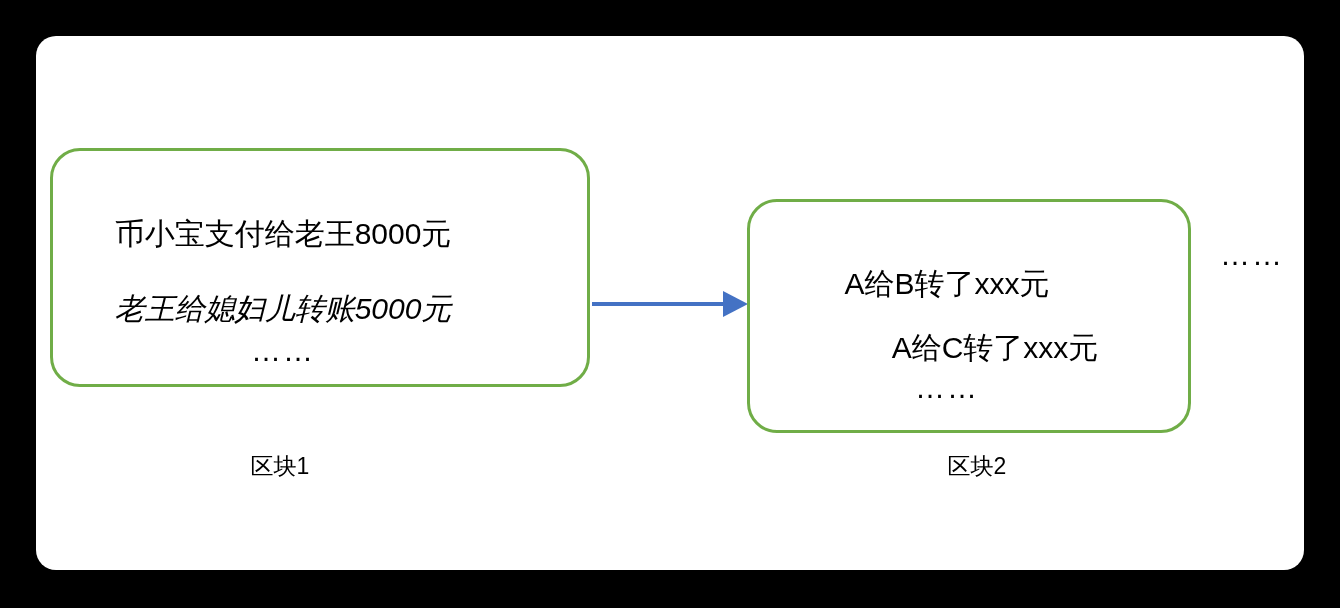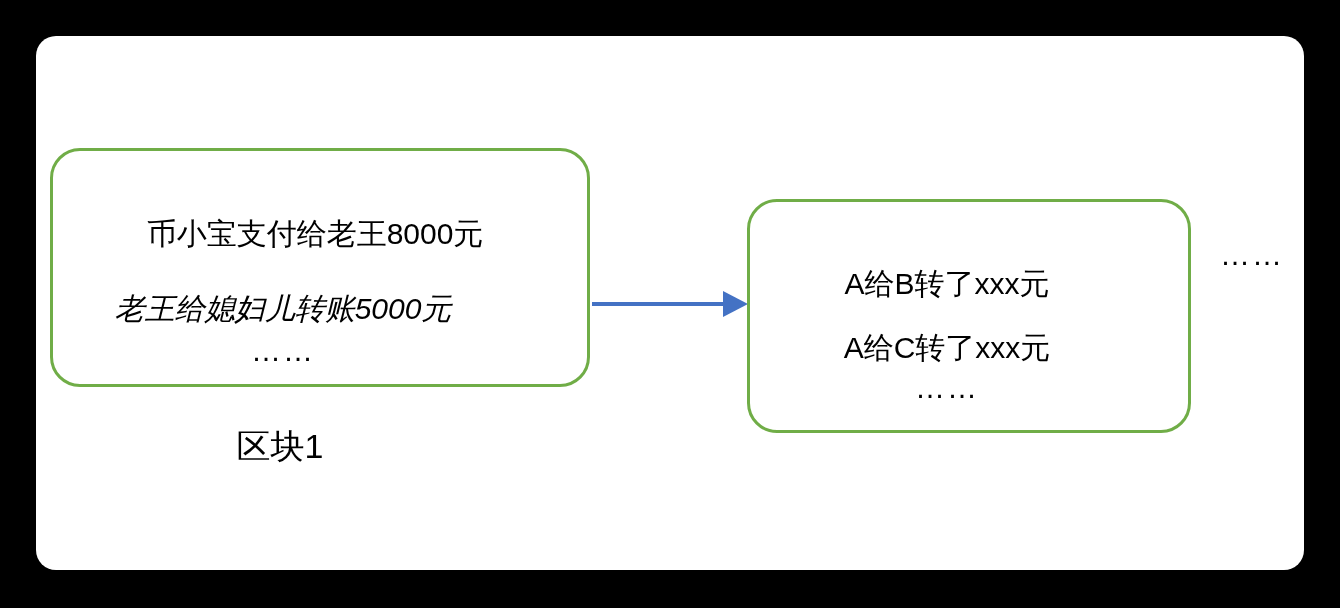--- a/index.html
+++ b/index.html
@@ -47,39 +47,39 @@
   .block .tx-line {
     position: absolute;
     left: 0;
     text-align: center;
     font-size: 30px;
     line-height: 36px;
     white-space: nowrap;
   }
   .block-1 .tx-line { width: 460px; }
   .block-2 .tx-line { width: 394px; }
-  .b1-l1 { top: 65px; padding-left: 32px; }
+  .b1-l1 { top: 65px; }
   .b1-l2 { top: 140px; font-style: italic; }
   .b1-l3 { top: 182px; font-size: 28px; letter-spacing: 2px; }
   .b2-l1 { top: 64px; }
-  .b2-l2 { top: 128px; }
+  .b2-l2 { top: 128px; padding-left: 48px; }
   .b2-l3 { top: 168px; font-size: 28px; letter-spacing: 2px; }
   .arrow {
     position: absolute;
     left: 554px;
     top: 246px;
     width: 160px;
     height: 44px;
   }
   .shape-label {
     position: absolute;
-    top: 390px;
+    top: 410px;
     width: 200px;
     text-align: center;
-    font-size: 34px;
+    font-size: 23px;
     line-height: 40px;
     white-space: nowrap;
   }
   .label-1 { left: 144px; }
   .label-2 { left: 841px; }
   .continuation {
     position: absolute;
     left: 1146px;
     top: 202px;
     width: 140px;
@@ -107,17 +107,18 @@
     </svg>
 
     <div class="block block-2" style="border-color: rgb(112, 173, 71); margin-top: 48px;">
       <div class="tx-line b2-l1">A给B转了xxx元</div>
       <div class="tx-line b2-l2">A给C转了xxx元</div>
       <div class="tx-line b2-l3">……</div>
     </div>
 
     <div class="shape-label label-1">区块1</div>
 
+    <div class="shape-label label-2">区块2</div>
 
     <div class="continuation">……</div>
 
   </div>
 </div>
 
 </body></html>

